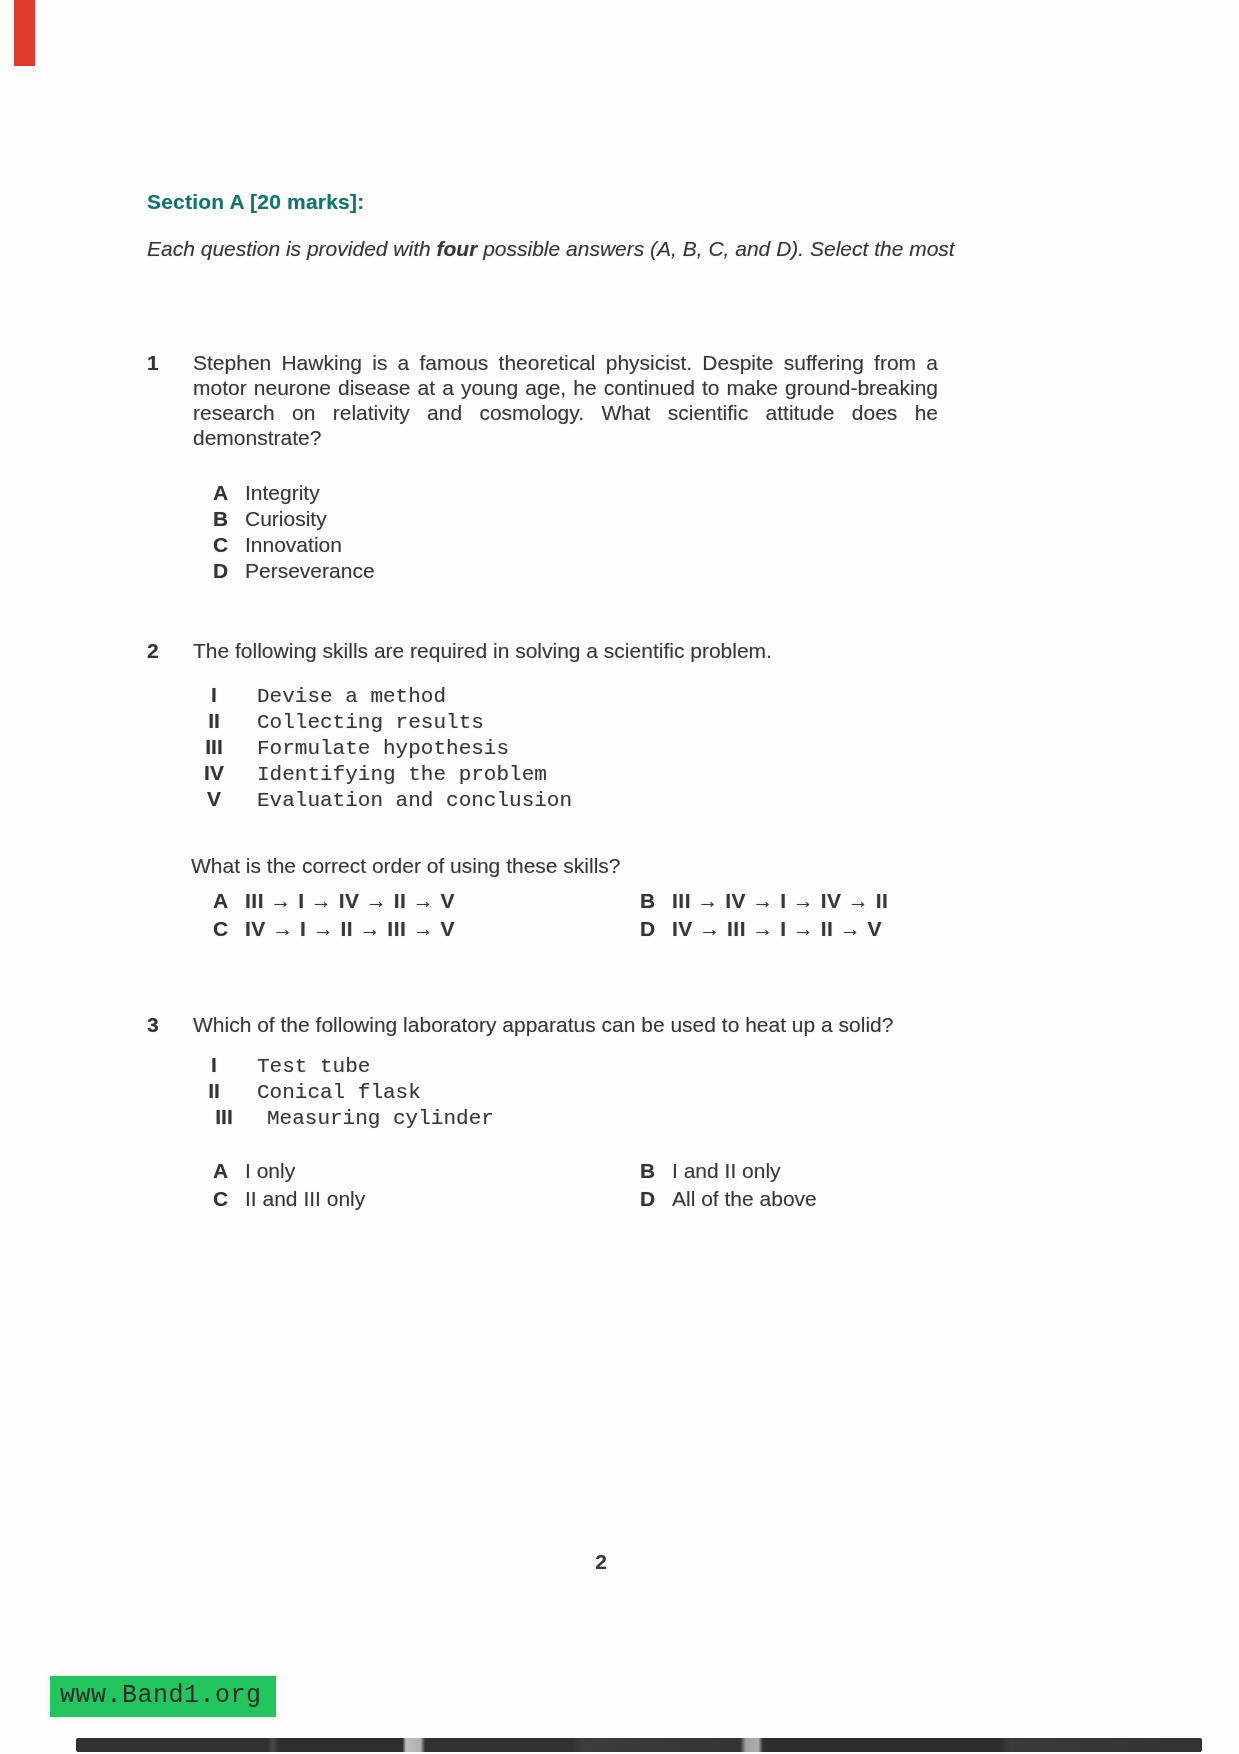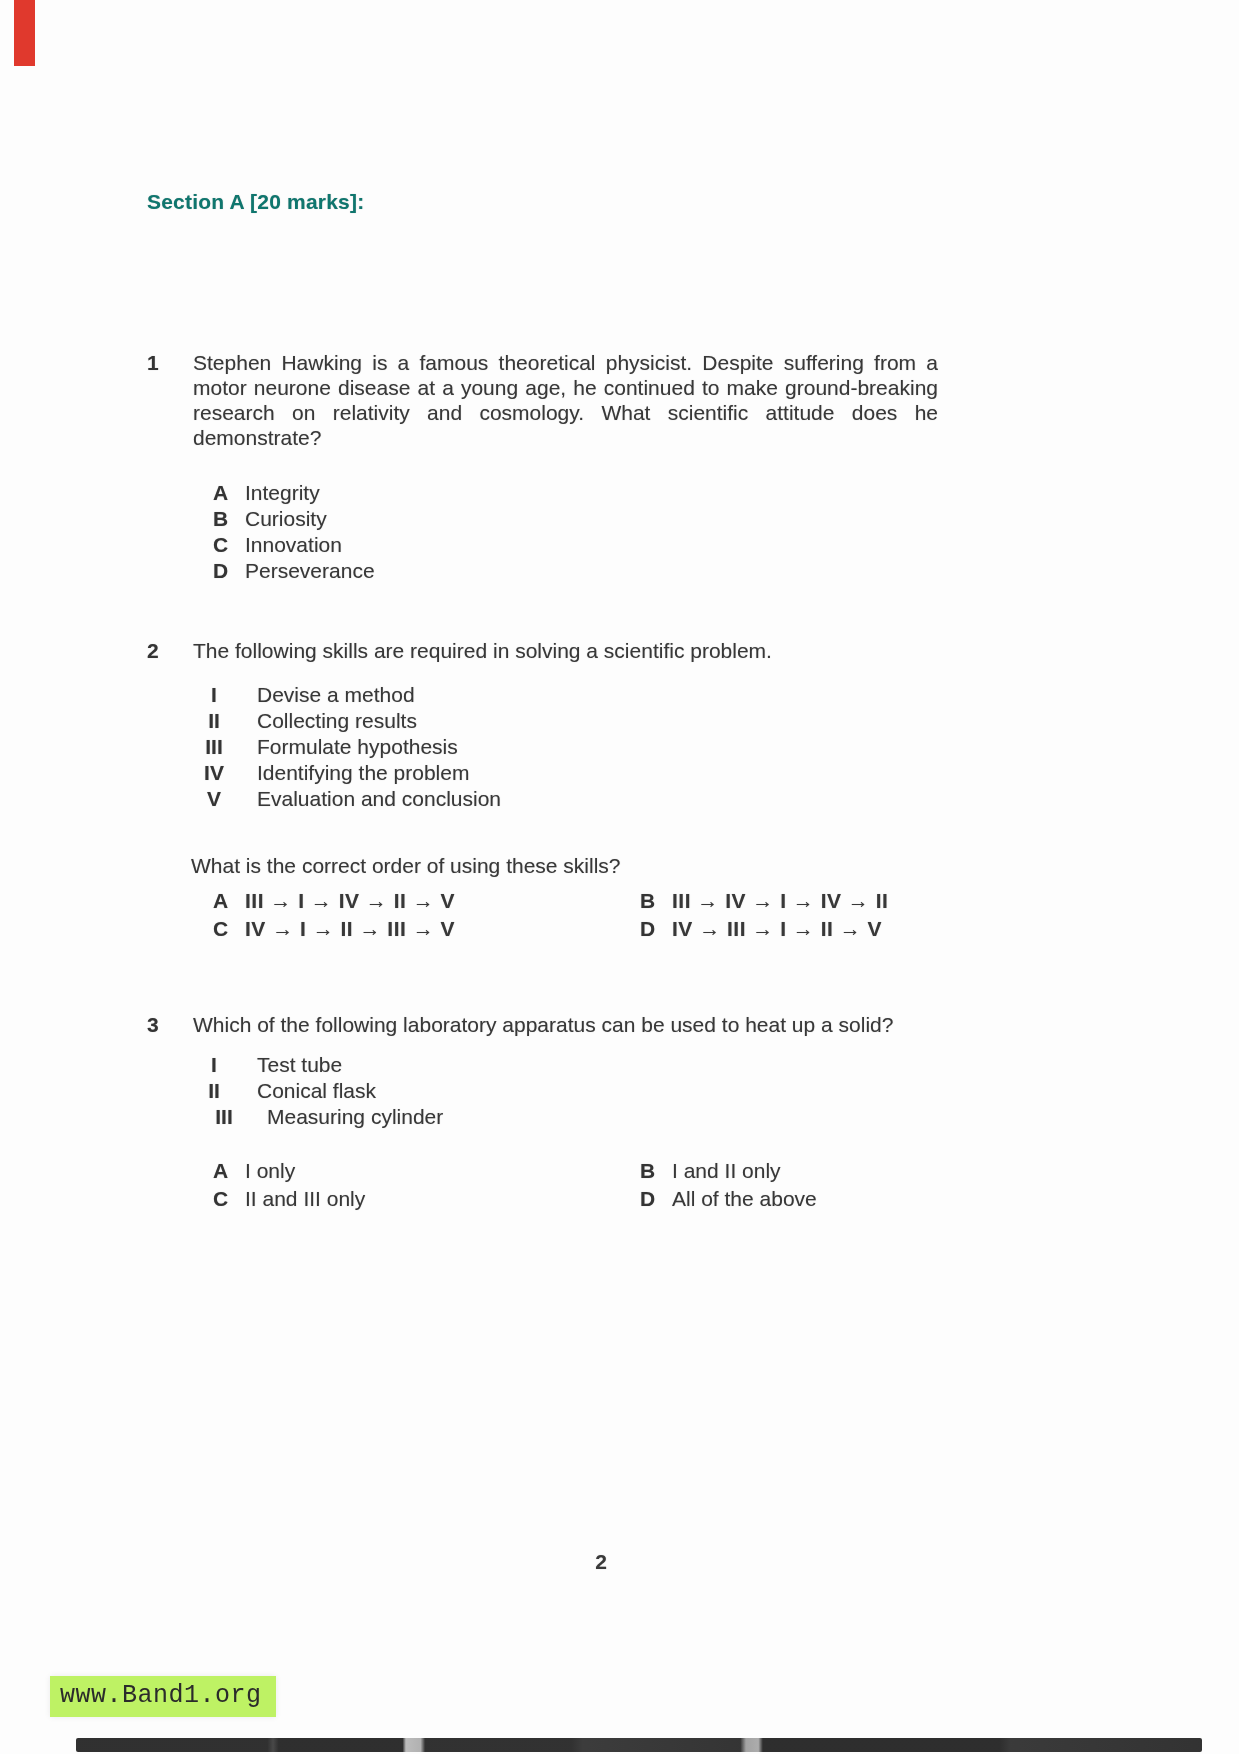--- a/index.html
+++ b/index.html
@@ -29,31 +29,31 @@
   .intro .line{display:block;white-space:nowrap;}
   .bi{font-weight:700;}
   .q-row{display:flex;font-size:21px;line-height:25px;}
   .q-num{flex:0 0 46px;font-weight:700;color:#343434;}
   .q-body{width:745px;}
   .q-body .jl{text-align:justify;text-align-last:justify;}
   .q-body .nl{text-align:left;}
   .stem{font-size:21px;line-height:25px;white-space:nowrap;}
   .list-row{position:absolute;font-size:21px;line-height:25px;white-space:nowrap;}
   .list-roman{display:inline-block;width:44px;text-align:center;font-weight:700;color:#343434;}
-  .list-text{margin-left:21px;}
+  .list-text{margin-left:21px;font-family:Liberation Mono, monospace;}
   .opt-row{position:absolute;font-size:21px;line-height:25px;white-space:nowrap;text-align:center;}
   .opt-letter{display:inline-block;width:49px;font-weight:700;color:#343434;}
   .opt-text{}
   .seq{font-weight:700;letter-spacing:.5px;}
   .page-number{
     width:1202px;text-align:center;font-size:21px;font-weight:700;color:#3a3a3a;
   }
   .footer-link{
     font-family:"Liberation Mono","DejaVu Sans Mono",monospace;
-    font-size:25px;color:#2b2b2b;background:#bef264;
+    font-size:25px;color:#2b2b2b;background:#22c55e;
     padding:5px 14px 7px 10px;letter-spacing:.5px;
     box-shadow:0 0 6px rgba(0,0,0,0.08);
     text-decoration:none;display:inline-block;
   }
   .bottom-bar{
     position:absolute;left:76px;top:1738px;width:1126px;height:14px;border-radius:2px;
     background:linear-gradient(90deg,
       #262626 0%,#262626 17%,#3f3f3f 17.5%,#242424 18%,#242424 29%,
       #b9b9b9 29.3%,#adadad 30.6%,#272727 31%,#272727 44%,#323232 45%,
       #2a2a2a 59%,#9e9e9e 59.5%,#a8a8a8 60.6%,#232323 61%,#232323 82%,
@@ -64,20 +64,21 @@
 </head>
 <body>
 
 <div class="page">
 
   <div class="red-strip"></div>
 
   <h2 class="title abs scan-text" style="left:147px;top:190px">Section A [20 marks]:</h2>
 
   <div class="intro abs scan-text" style="left:147px;top:236px;width:915px">
+    <span class="line"><span>Each question is provided with </span><span class="bi">four</span><span> possible answers (A, B, C, and D). Select the most</span></span>
   </div>
 
   <div class="q-row abs scan-text" style="left:147px;top:350px">
     <span class="q-num">1</span>
     <div class="q-body">
       <div class="jl">Stephen Hawking is a famous theoretical physicist. Despite suffering from a</div>
       <div class="jl">motor neurone disease at a young age, he continued to make ground-breaking</div>
       <div class="jl">research on relativity and cosmology. What scientific attitude does he</div>
       <div class="nl">demonstrate?</div>
     </div>

